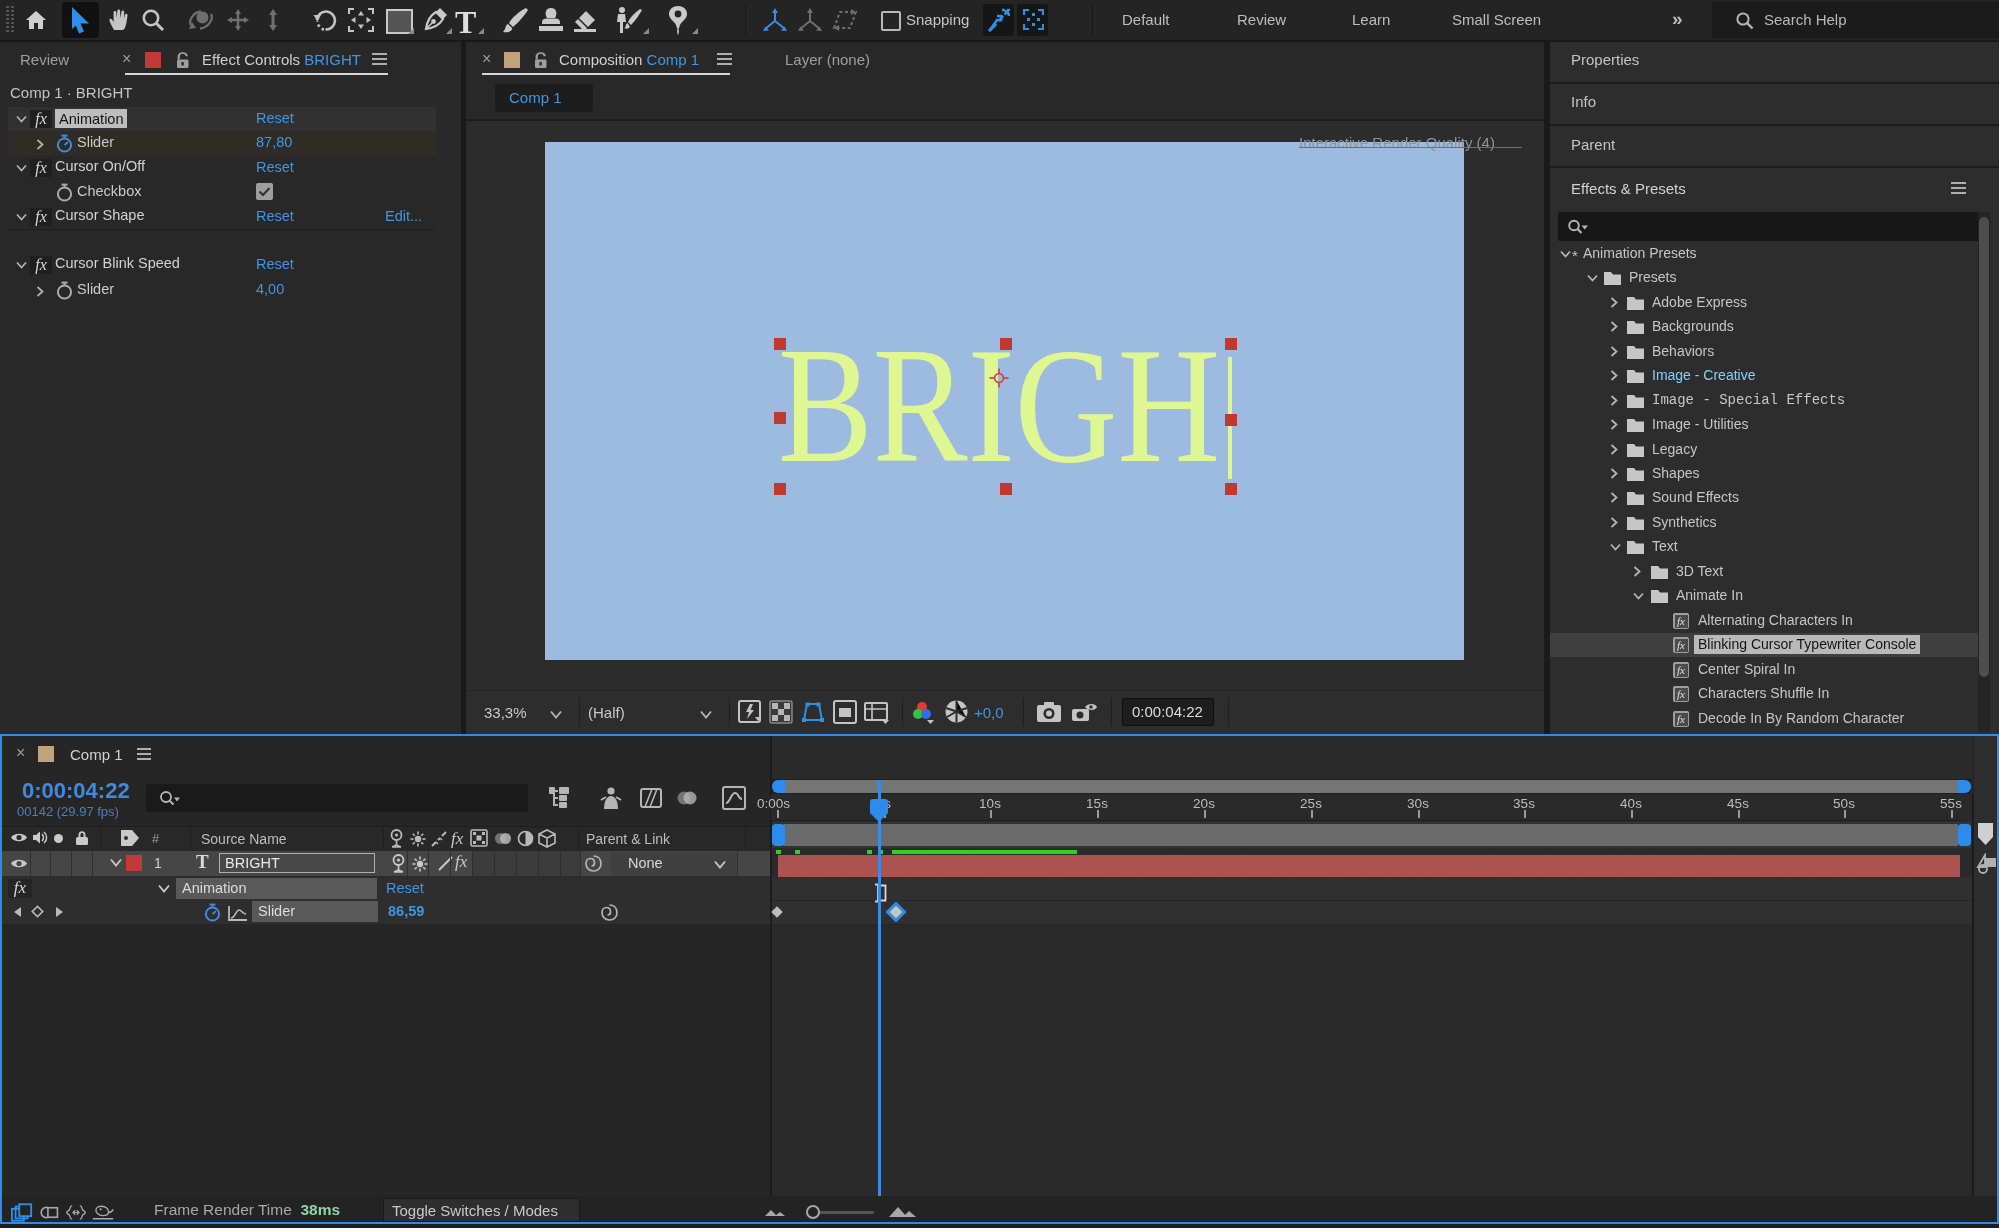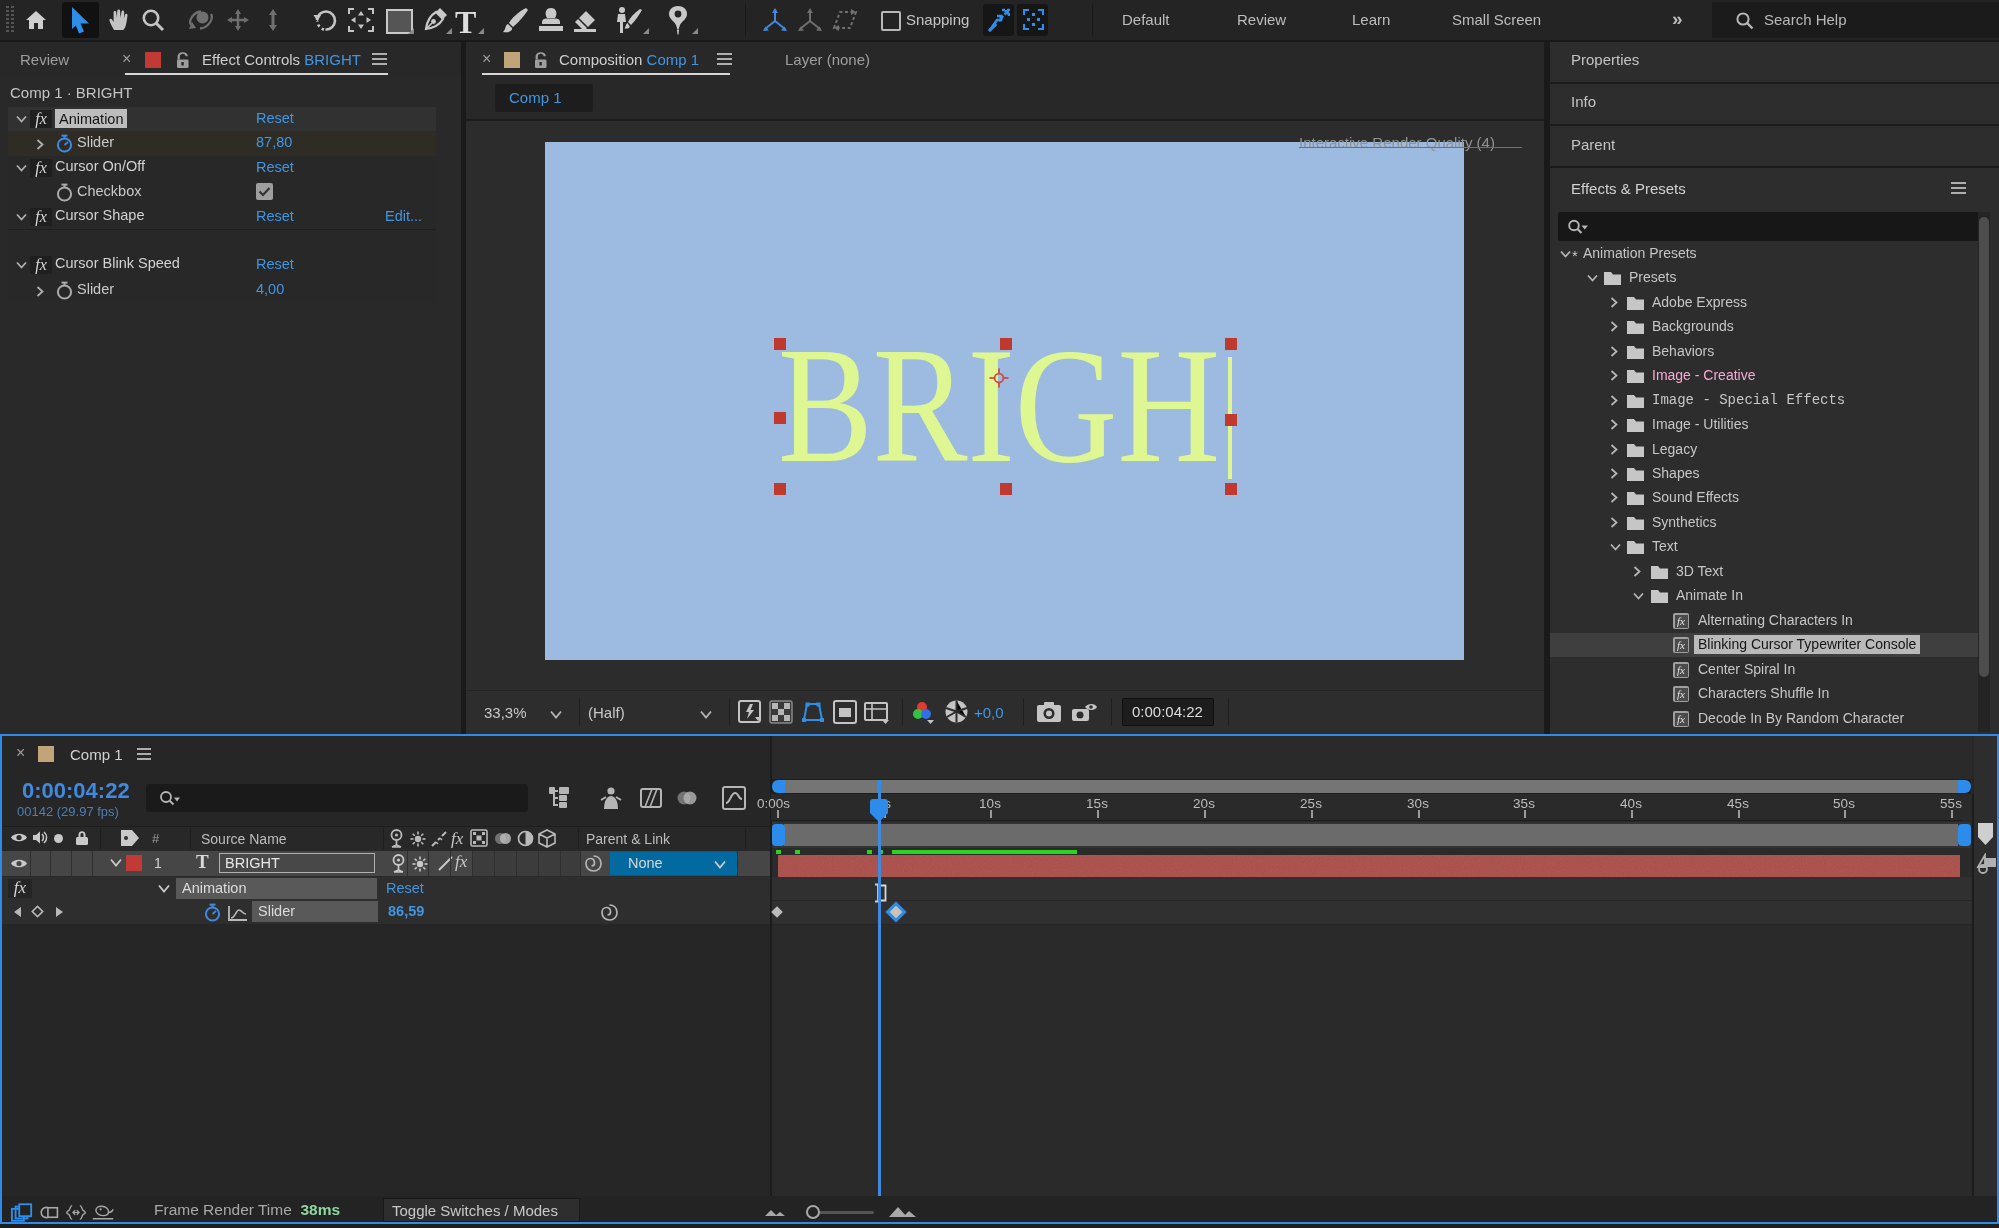--- a/index.html
+++ b/index.html
@@ -482,21 +482,21 @@
     <svg class="abs" style="left:76px;top:303px" width="19" height="15" viewBox="0 0 19 15">
         <path d="M1 14 L1 1 L8 1 L10 3.5 L18 3.5 L18 14 Z" fill="#c6c6c6"></path>
       </svg>
     <div class="abs" style="left:102px;top:301px;font-size:14px;color:#c6c6c6;white-space:nowrap;">Behaviors</div>
     <svg class="abs" style="left:60px;top:328px" width="8" height="11" viewBox="0 0 8 11">
         <path d="M1.5 1 L6.5 5.5 L1.5 10" fill="none" stroke="#b5b5b5" stroke-width="1.8"></path>
       </svg>
     <svg class="abs" style="left:76px;top:327px" width="19" height="15" viewBox="0 0 19 15">
         <path d="M1 14 L1 1 L8 1 L10 3.5 L18 3.5 L18 14 Z" fill="#c6c6c6"></path>
       </svg>
-    <div class="abs" style="left:102px;top:325px;font-size:14px;color:#f9a8d4;white-space:nowrap;">Image - Creative</div>
+    <div class="abs" style="left:102px;top:325px;font-size:14px;color:#7dd3fc;white-space:nowrap;">Image - Creative</div>
     <svg class="abs" style="left:60px;top:353px" width="8" height="11" viewBox="0 0 8 11">
         <path d="M1.5 1 L6.5 5.5 L1.5 10" fill="none" stroke="#b5b5b5" stroke-width="1.8"></path>
       </svg>
     <svg class="abs" style="left:76px;top:352px" width="19" height="15" viewBox="0 0 19 15">
         <path d="M1 14 L1 1 L8 1 L10 3.5 L18 3.5 L18 14 Z" fill="#c6c6c6"></path>
       </svg>
     <div class="abs" style="left:102px;top:350px;font-size:14px;color:#c6c6c6;white-space:nowrap;font-family:Liberation Mono, monospace;">Image - Special Effects</div>
     <svg class="abs" style="left:60px;top:377px" width="8" height="11" viewBox="0 0 8 11">
         <path d="M1.5 1 L6.5 5.5 L1.5 10" fill="none" stroke="#b5b5b5" stroke-width="1.8"></path>
       </svg>
@@ -745,21 +745,21 @@
   <div class="abs" style="left:450px;top:851px;width:1px;height:25px;background:#2f2f2f;"></div>
   <div class="abs" style="left:472px;top:851px;width:1px;height:25px;background:#2f2f2f;"></div>
   <div class="abs" style="left:494px;top:851px;width:1px;height:25px;background:#2f2f2f;"></div>
   <div class="abs" style="left:516px;top:851px;width:1px;height:25px;background:#2f2f2f;"></div>
   <div class="abs" style="left:538px;top:851px;width:1px;height:25px;background:#2f2f2f;"></div>
   <div class="abs" style="left:560px;top:851px;width:1px;height:25px;background:#2f2f2f;"></div>
   <div class="abs" style="left:580px;top:851px;width:1px;height:25px;background:#2f2f2f;"></div>
   <svg class="abs" style="left:585px;top:855px" width="17" height="17" viewBox="0 0 17 17">
       <path d="M8.5 1 C13 1 16 4 16 8.5 C16 13 13 16 8.5 16 C4 16 1 13 1 8.5 C1 5.5 3 3.5 5.5 3.5 C8 3.5 9.5 5.5 9.5 8 C9.5 10 8 11 6.5 11" fill="none" stroke="#b5b5b5" stroke-width="1.7"></path>
     </svg>
-  <div class="abs" style="left:610px;top:852px;width:128px;height:23px;background:#0369a1;">
+  <div class="abs" style="left:610px;top:852px;width:128px;height:23px;background:#404040;">
     <div class="abs" style="left:18px;top:3px;font-size:14.5px;color:#d8d8d8;">None</div>
     <svg class="abs" style="left:104px;top:8px" width="12" height="9" viewBox="0 0 12 9">
         <path d="M1 1.5 L6 7.5 L11 1.5" fill="none" stroke="#c9c9c9" stroke-width="1.8"></path>
       </svg>
   </div>
   <div class="abs" style="left:737px;top:851px;width:1px;height:25px;background:#2f2f2f;"></div>
   <div class="abs" style="left:473px;top:851px;width:107px;height:25px;background:#3c3c3c;"></div>
   <div class="abs" style="left:494px;top:851px;width:1px;height:25px;background:#2f2f2f;"></div>
   <div class="abs" style="left:516px;top:851px;width:1px;height:25px;background:#2f2f2f;"></div>
   <div class="abs" style="left:538px;top:851px;width:1px;height:25px;background:#2f2f2f;"></div>

